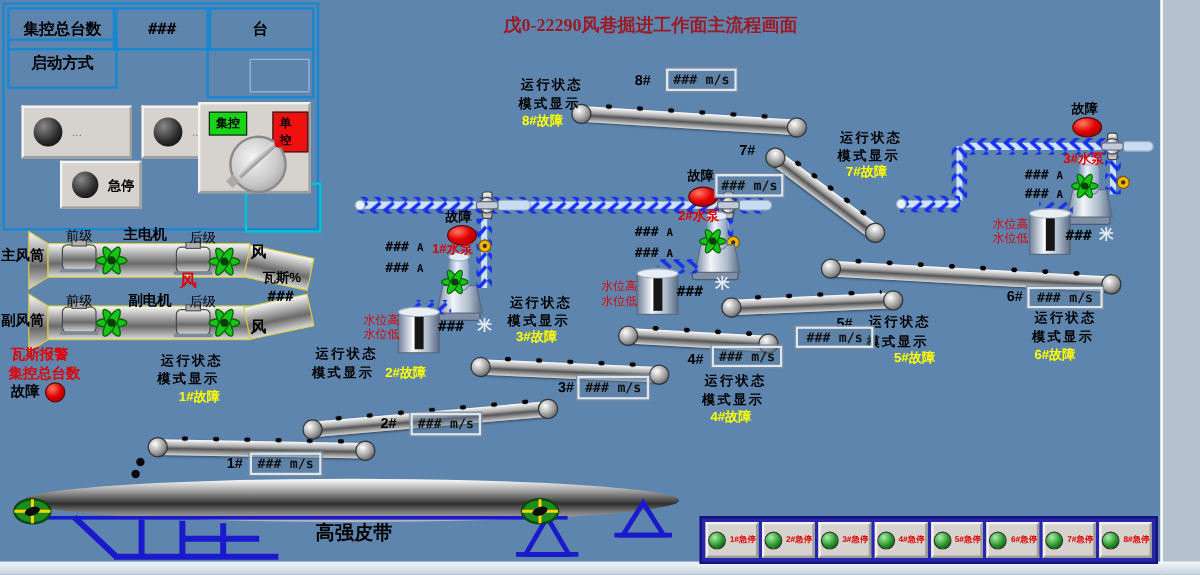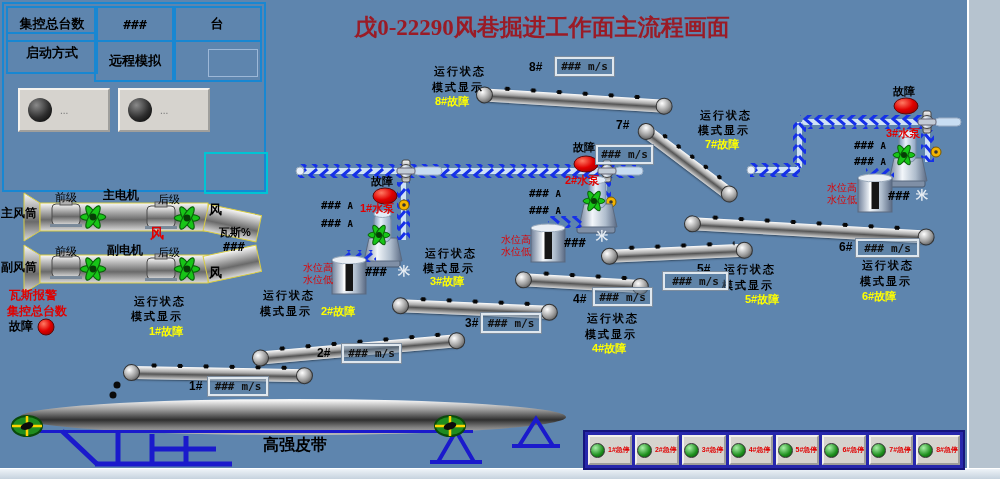--- a/index.html
+++ b/index.html
@@ -6,21 +6,21 @@
   .screen{position:relative;width:1000px;height:479px;background:#5e85ae;overflow:hidden;
     font-family:"Liberation Sans","DejaVu Sans",sans-serif;}
   .L{position:absolute;white-space:nowrap;color:#000;line-height:1;}.s9{font-size:11px}
   .b10{font-size:10px;font-weight:normal}.b11{font-size:11px;font-weight:bold}
   .b12{font-size:12px;font-weight:bold}.b13{font-size:13px;font-weight:bold}
   .b14{font-size:14px;font-weight:bold}.b16{font-size:16px;font-weight:bold}
   .sp{letter-spacing:2px}
   .red{color:#e00000}.yellow{color:#ffff00}.white{color:#e8eef4}
   .mono{font-family:"DejaVu Sans Mono",monospace}
   .title{position:absolute;top:12px;left:542px;transform:translateX(-50%);
-    font-family:"Liberation Serif","DejaVu Serif",serif;font-size:23px;font-weight:bold;color:#9a1b26;}
+    font-family:"Liberation Serif","DejaVu Serif",serif;font-size:15px;font-weight:bold;color:#9a1b26;}
   
   .cpanel{position:absolute;left:2px;top:2px;width:260px;height:186px;border:2px solid #1887d2;}
   .cell{position:absolute;border:2px solid #1887d2;display:flex;align-items:center;justify-content:center;}
   .gbtn{position:absolute;background:#d6d3ce;border:2px outset #f4f2ee;display:flex;align-items:center;gap:8px;padding-left:8px;box-sizing:border-box;}
   .sphere{width:24px;height:24px;border-radius:50%;background:radial-gradient(circle at 35% 30%,#8a8a8a,#2e2e2e 55%,#000);flex:0 0 auto;}
   .seltag{position:absolute;font-size:10px;font-weight:bold;padding:2px 5px;border:1px solid #222;}
   .knob{position:absolute;border-radius:50%;background:radial-gradient(circle at 40% 38%,#f4f4f4,#cacaca 55%,#8e8e8e);border:2px solid #8a8a8a;}
   
   .vbox{position:absolute;border:2px solid #dfe7ee;outline:1px solid #7c8c9e;background:rgba(98,128,160,.45);
     color:#101010;display:flex;align-items:center;justify-content:center;gap:7px;
@@ -254,33 +254,42 @@
       </div>
     <div class="cell" style="left:90px;top:2px;width:78px;height:32px">
         <span class="b13 mono">###</span>
       </div>
     <div class="cell" style="left:168px;top:2px;width:86px;height:32px">
         <span class="b13">台</span>
       </div>
     <div class="cell" style="left:2px;top:28px;width:88px;height:38px">
         <span class="b13">启动方式</span>
       </div>
-    <div class="cell" style="left:90px;top:36px;width:78px;height:38px">
-        <span class="b13">远程模拟</span>
-      </div>
     <div class="cell" style="left:168px;top:36px;width:86px;height:38px"></div>
     <div class="innerbox"></div>
     <div class="cyanbox"></div>
     <div class="gbtn" style="left:14px;top:84px;width:92px;height:44px">
       <div class="sphere"></div>
       <span style="font-size:10px;color:#777">...</span>
     </div>
     <div class="gbtn" style="left:114px;top:84px;width:92px;height:44px">
       <div class="sphere"></div>
       <span style="font-size:10px;color:#777">...</span>
+    </div>
+    <div class="gbtn" style="left:46px;top:130px;width:68px;height:40px">
+      <div class="sphere" style="width:22px;height:22px"></div>
+      <span class="b11">急停</span>
+    </div>
+    <div class="gbtn" style="left:161px;top:81px;width:94px;height:76px">
+      <div class="seltag" style="left:7px;top:6px;background:#17d417">集控</div>
+      <div class="seltag" style="left:60px;top:6px;background:#f01010">单控</div>
+      <div class="knob" style="left:24px;top:26px;width:44px;height:44px"></div>
+      <div style="position:absolute;left:27px;top:44px;width:40px;height:5px;background:linear-gradient(#e8e8e8,#909090);transform:rotate(-42deg)"></div>
+      <div style="position:absolute;left:62px;top:30px;width:6px;height:6px;border-radius:50%;background:#e00000"></div>
+      <div style="position:absolute;left:23px;top:60px;width:8px;height:8px;background:#aaa;transform:rotate(45deg)"></div>
     </div>
   </div>
 
   <div class="L b12" style="left:1px;top:207px">主风筒</div>
   <div class="L s9" style="left:55px;top:192px">前级</div>
   <div class="L b12" style="left:103px;top:189px">主电机</div>
   <div class="L s9" style="left:158px;top:194px">后级</div>
   <div class="L b13" style="left:209px;top:203px">风</div>
   <div class="L b14 red" style="left:150px;top:226px">风</div>
   <div class="L b11" style="left:219px;top:227px">瓦斯%</div>

